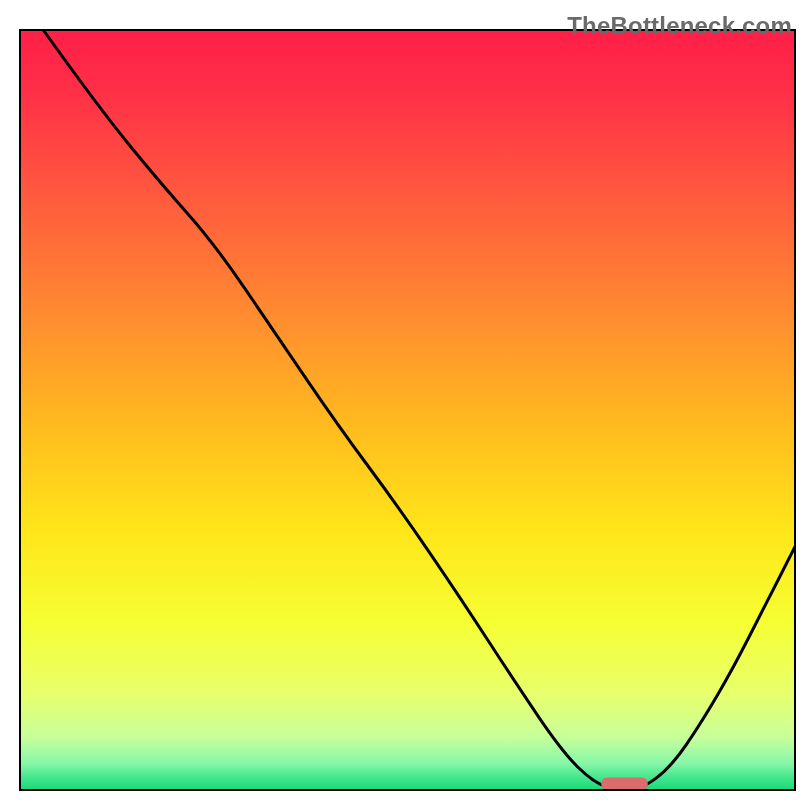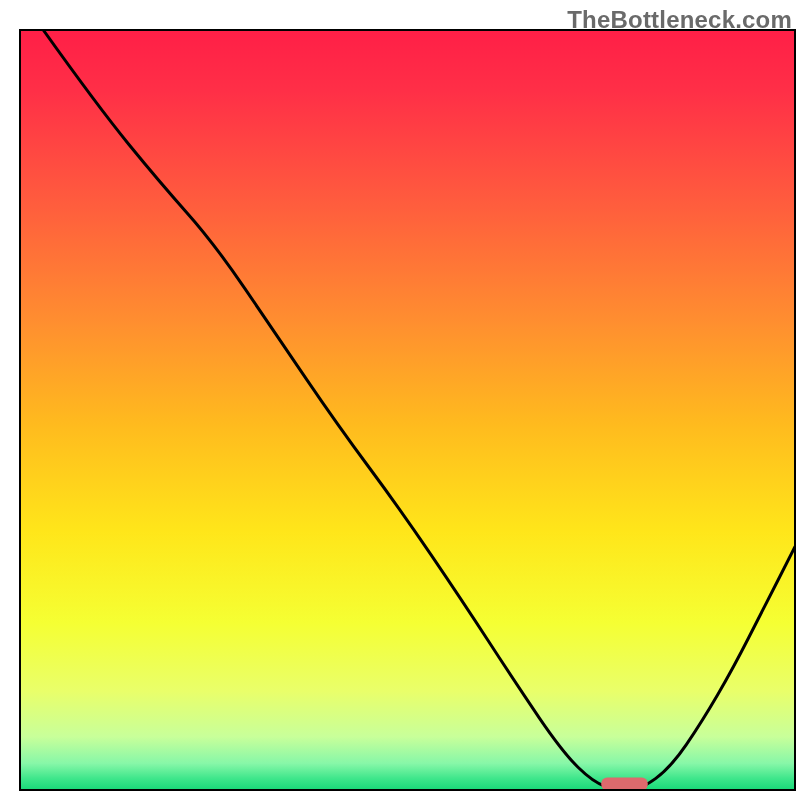--- a/index.html
+++ b/index.html
@@ -10,21 +10,21 @@
     background: #ffffff;
     font-family: Arial, Helvetica, sans-serif;
   }
   .stage {
     position: relative;
     width: 800px;
     height: 800px;
   }
   .watermark {
     position: absolute;
-    top: 6px;
+    top: 12px;
     right: 8px;
     font-size: 24px;
     font-weight: 600;
     color: #6a6a6a;
     letter-spacing: 0.2px;
     z-index: 20;
   }
   svg.plot {
     position: absolute;
     left: 0;

